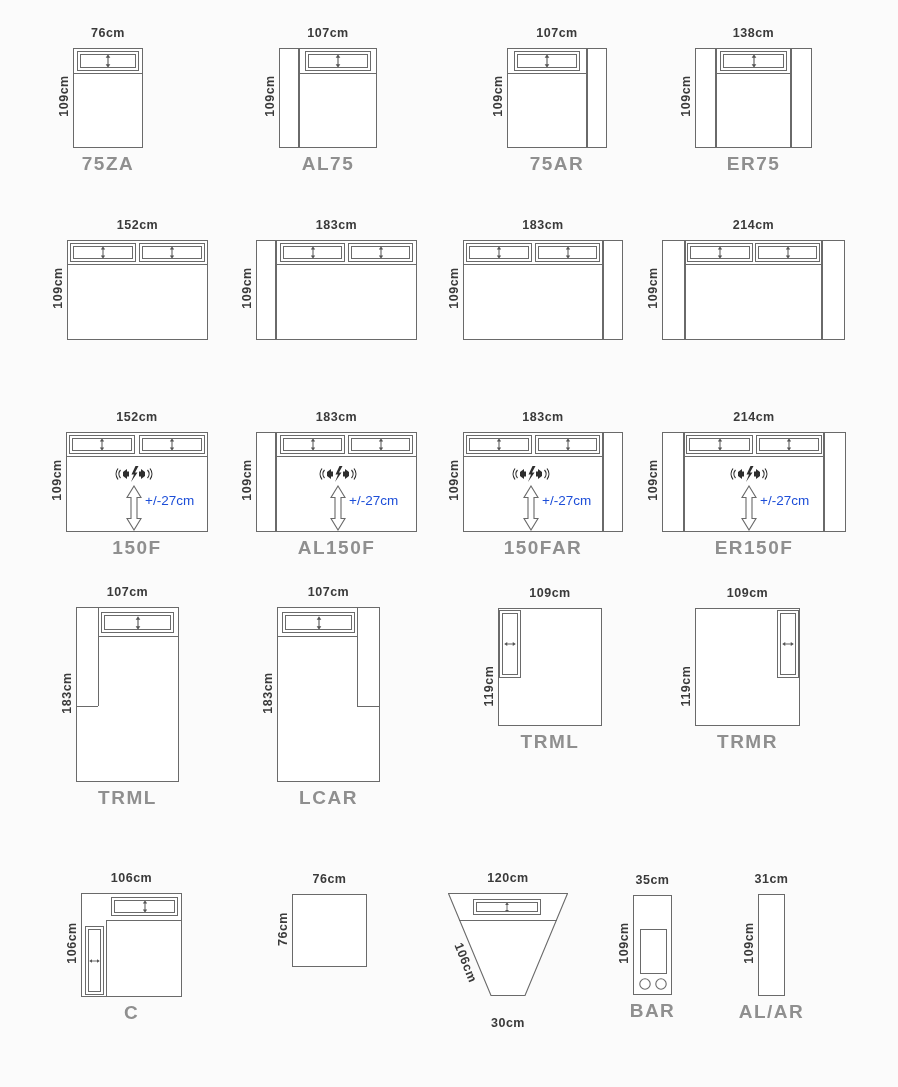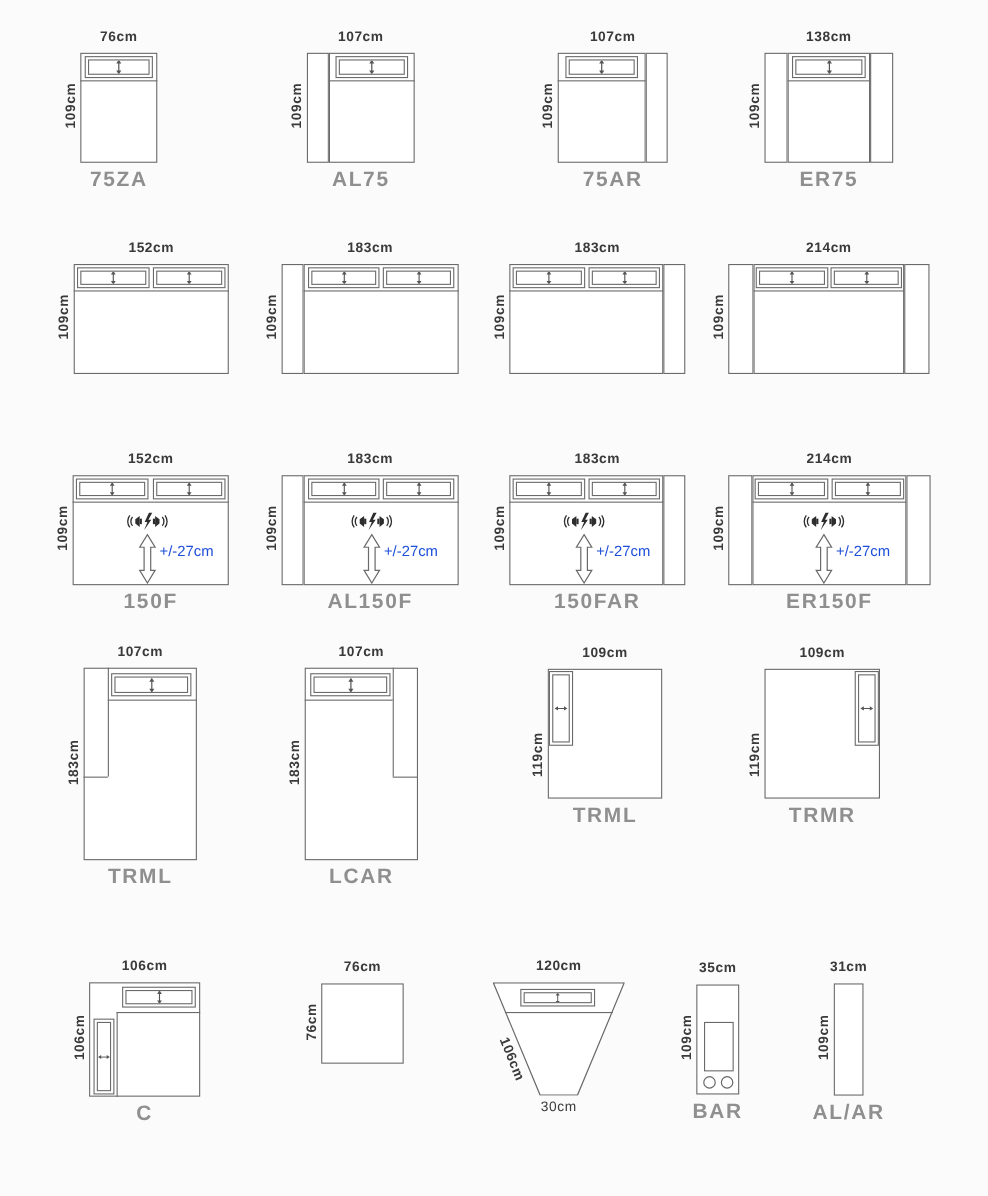--- a/index.html
+++ b/index.html
@@ -6,21 +6,21 @@
   #page{position:relative;width:898px;height:1087px;background:#fbfbfb;overflow:hidden;}
   .mod{position:absolute;}
   .rect{position:absolute;border:1px solid #6a6a6a;background:#fff;box-sizing:border-box;}
   .lh{position:absolute;height:1px;background:#6a6a6a;}
   .lv{position:absolute;width:1px;background:#6a6a6a;}
   .hr{position:absolute;border:1px solid #6a6a6a;padding:2px;background:#fff;box-sizing:border-box;}
   .hr-in{width:100%;height:100%;border:1px solid #6a6a6a;box-sizing:border-box;display:flex;align-items:center;justify-content:center;overflow:hidden;}
   .dimw{position:absolute;left:-20px;right:-20px;top:-22px;text-align:center;font-weight:bold;font-size:12.5px;color:#3a3a3a;letter-spacing:.5px;}
   .dimh{position:absolute;left:-44px;top:50%;width:70px;margin-top:-9px;text-align:center;font-weight:bold;font-size:12.5px;color:#3a3a3a;letter-spacing:.5px;transform:rotate(-90deg);}
   .dimh.low{top:68%;}
-  .dimb{position:absolute;top:100%;margin-top:3px;left:0;right:0;text-align:center;font-weight:normal;font-size:12.5px;color:#3a3a3a;letter-spacing:.5px;}
+  .dimb{position:absolute;top:100%;margin-top:20px;left:0;right:0;text-align:center;font-weight:bold;font-size:12.5px;color:#3a3a3a;letter-spacing:.5px;}
   .dimslant{position:absolute;left:6px;top:34px;width:62px;text-align:center;font-weight:bold;font-size:12.5px;color:#3a3a3a;transform:rotate(68deg);transform-origin:left center;letter-spacing:.5px;}
   .mlabel{position:absolute;left:-30px;right:-30px;top:100%;margin-top:5px;text-align:center;font-size:19px;font-weight:bold;color:#8f8f8f;letter-spacing:1.5px;}
   .mlabel.two{line-height:15px;margin-top:2px;}
   .mlabel.far{margin-top:26px;}
   .fn{position:absolute;top:34px;width:0;height:0;}
   .fn-ico{position:absolute;left:-20px;top:0;}
   .fn-arrow{position:absolute;left:-9px;top:19px;}
   .fn-label{position:absolute;left:11px;top:27px;font-size:13.5px;color:#1d4ed8;white-space:nowrap;}
 </style>
 </head>

